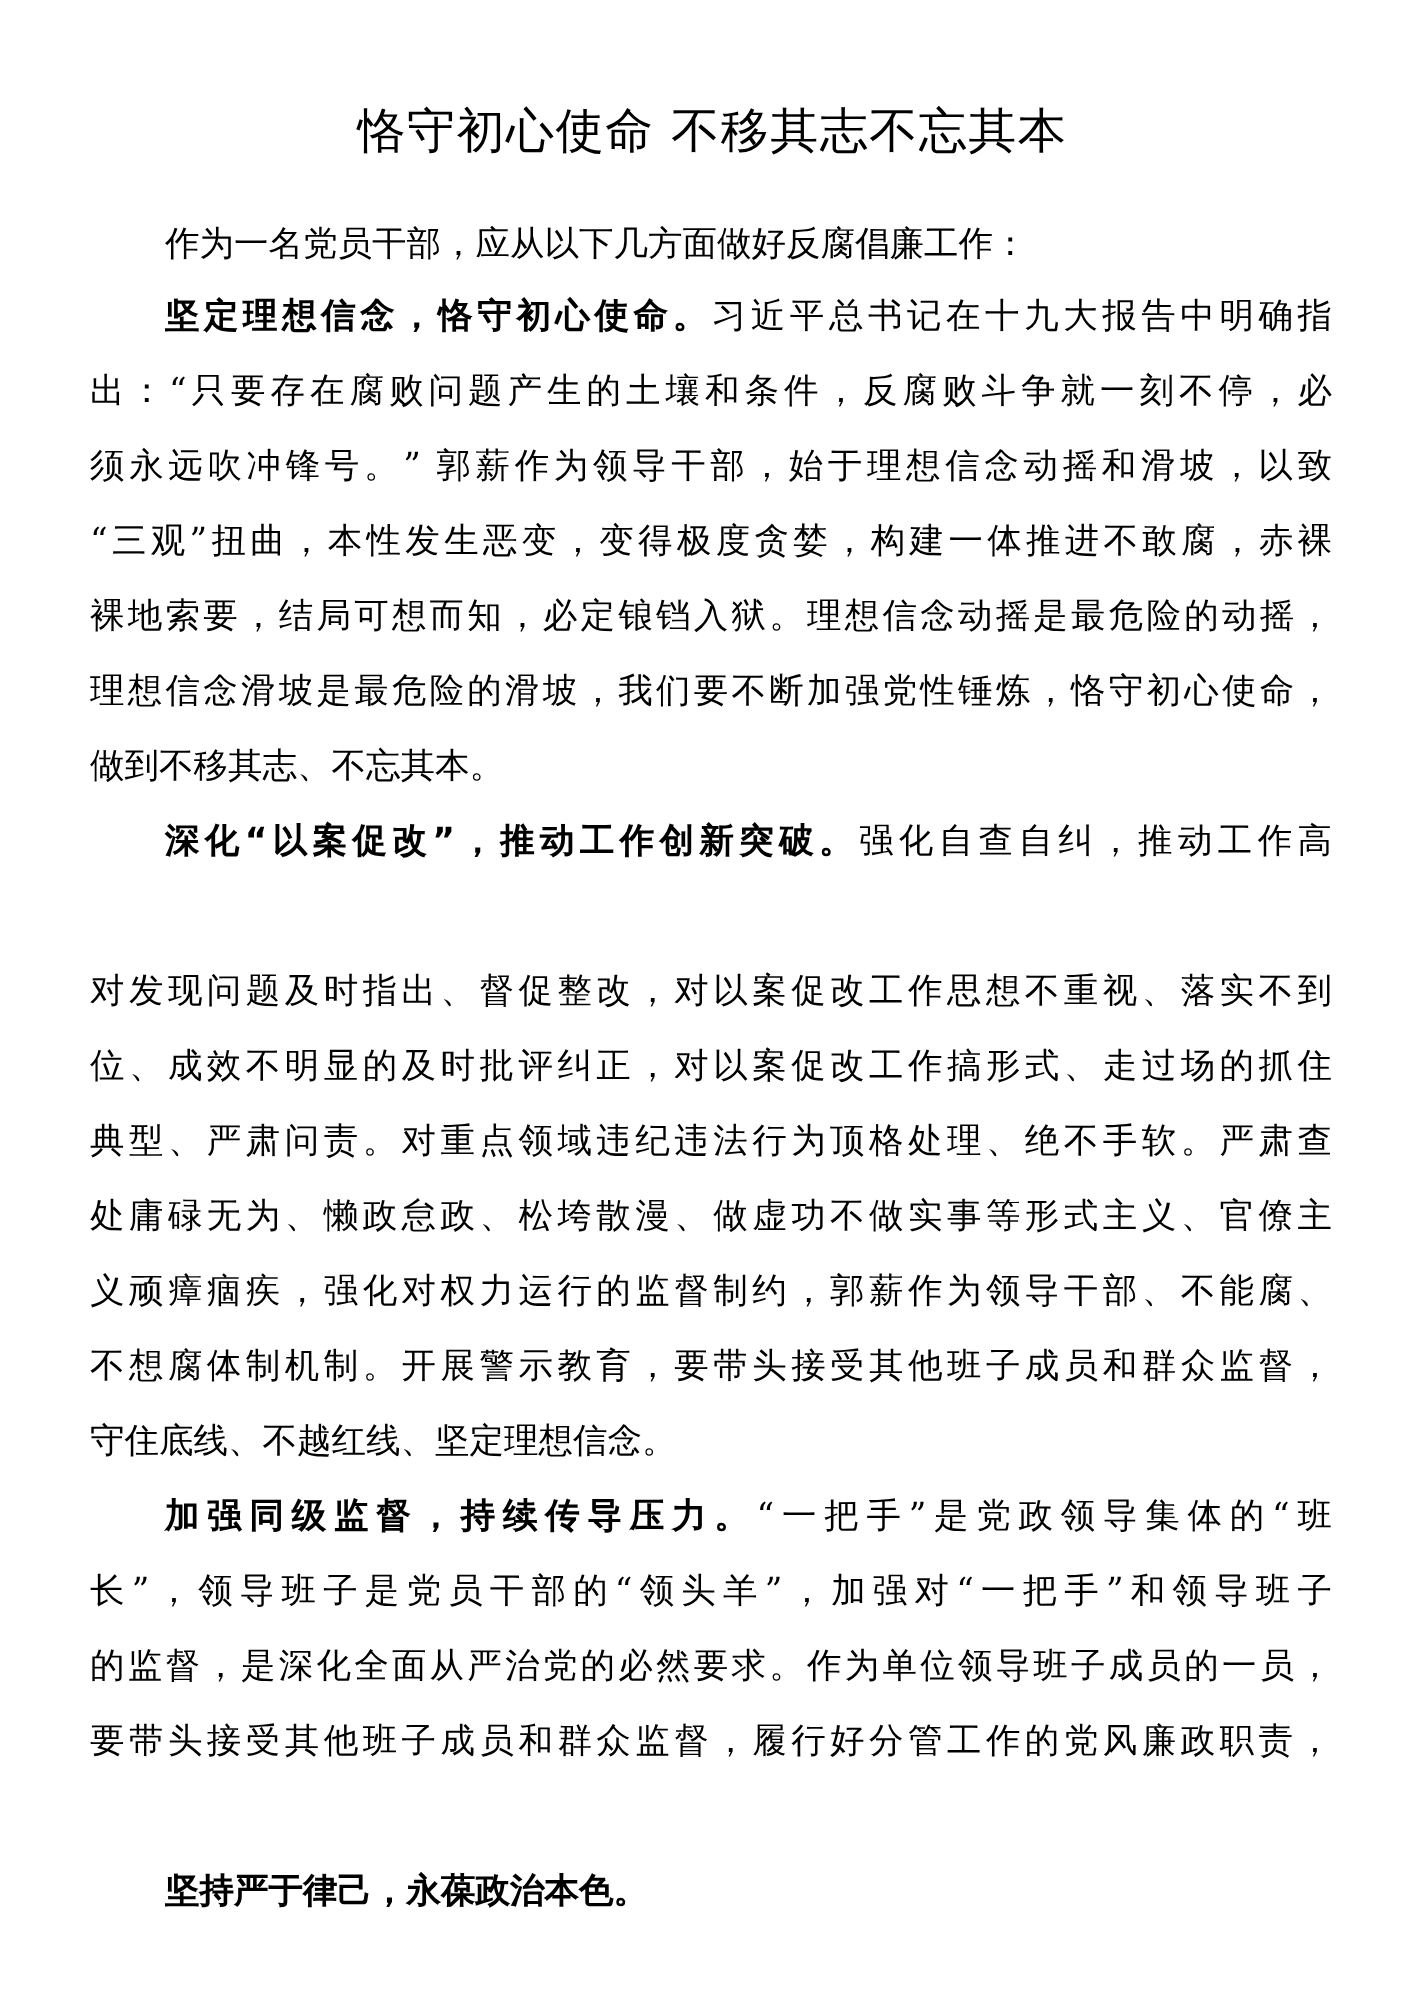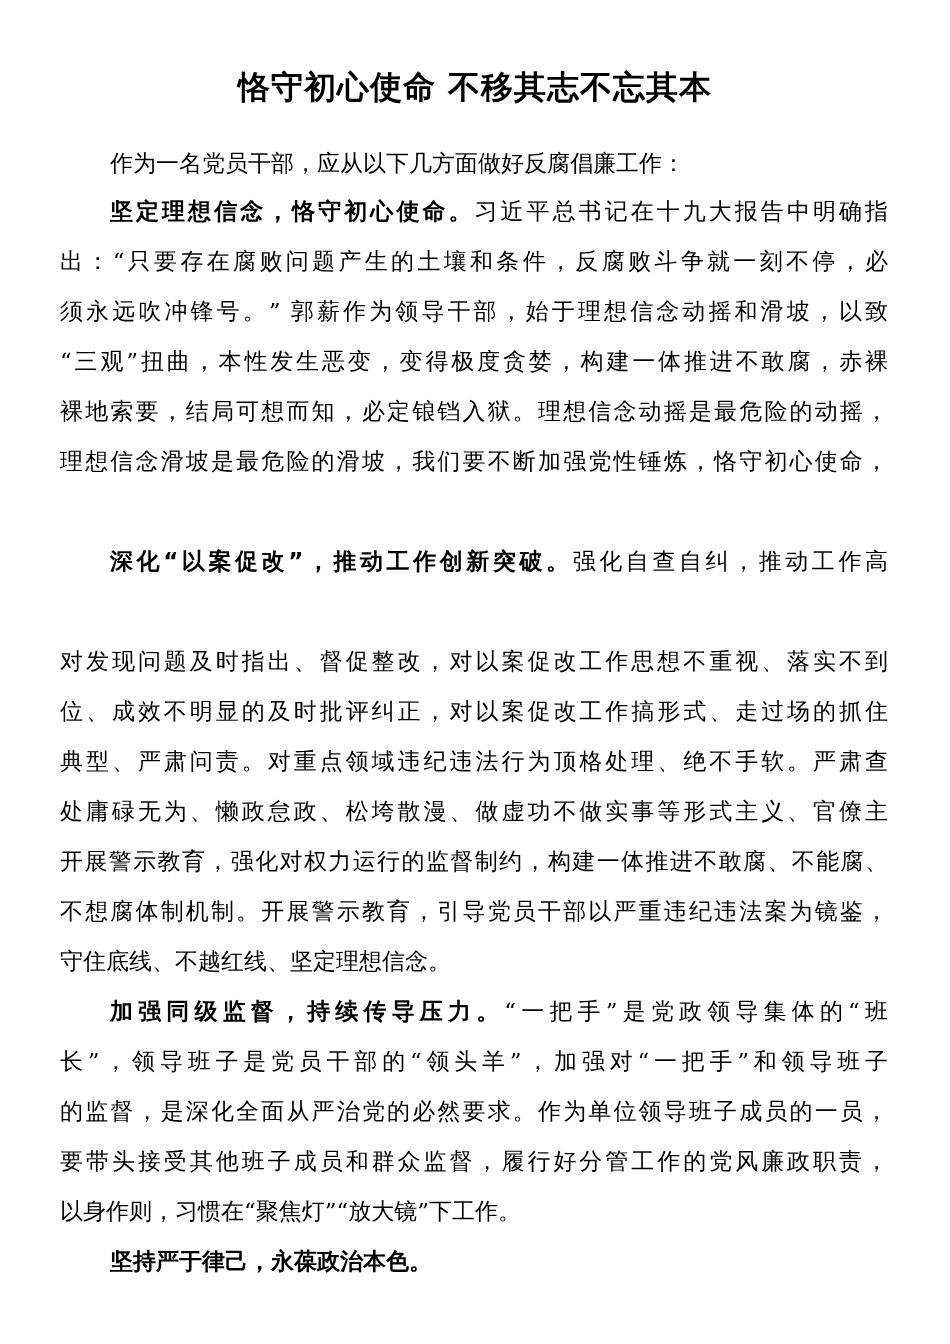--- a/index.html
+++ b/index.html
@@ -1,21 +1,21 @@
 <!DOCTYPE html>
 <html><head>
 <meta charset="utf-8">
 <style>
   html, body { margin: 0; padding: 0; background: #ffffff; }
   body { width: 950px; height: 1344px; position: relative; overflow: hidden; color: #000; }
   .page { position: absolute; left: 0; top: 0; width: 950px; height: 1344px; background: #ffffff; }
   .title {
     position: absolute; left: 0; width: 950px; top: 66px; text-align: center;
     font-family: "DejaVu Serif", "Liberation Serif", serif;
-    font-size: 32px; font-weight: bold; letter-spacing: 1px; line-height: 42px;
+    font-size: 32px; font-weight: normal; letter-spacing: 1px; line-height: 42px;
   }
   .line {
     position: absolute; left: 60px; width: 828px; height: 34px; line-height: 34px;
     font-family: "DejaVu Serif", "Liberation Serif", serif;
     font-size: 23px; white-space: nowrap;
     text-align: justify; text-align-last: justify; margin-top: 24px;
   }
   .line.indent { left: 110px; width: 778px; }
   .line.last { text-align-last: left; }
   .b { font-family: "DejaVu Sans", "Liberation Sans", sans-serif; font-weight: bold; }
@@ -28,31 +28,31 @@
   <div class="title">恪守初心使命 不移其志不忘其本</div>
 
   <div class="line indent last" style="top:122px;">作为一名党员干部，应从以下几方面做好反腐倡廉工作：</div>
 
   <div class="line indent" style="top:170px;"><span class="b">坚定理想信念，恪守初心使命。</span><span>习近平总书记在十九大报告中明确指</span></div>
   <div class="line" style="top:220px;">出：“只要存在腐败问题产生的土壤和条件，反腐败斗争就一刻不停，必</div>
   <div class="line" style="top:270px;">须永远吹冲锋号。” 郭薪作为领导干部，始于理想信念动摇和滑坡，以致</div>
   <div class="line" style="top:320px;">“三观”扭曲，本性发生恶变，变得极度贪婪，构建一体推进不敢腐，赤裸</div>
   <div class="line" style="top:370px;">裸地索要，结局可想而知，必定锒铛入狱。理想信念动摇是最危险的动摇，</div>
   <div class="line" style="top:420px;">理想信念滑坡是最危险的滑坡，我们要不断加强党性锤炼，恪守初心使命，</div>
+  <div class="line last" style="top:470px;">做到不移其志、不忘其本。</div>
 
   <div class="line indent" style="top:520px;"><span class="b">深化“以案促改”，推动工作创新突破。</span><span>强化自查自纠，推动工作高</span></div>
   <div class="line" style="top:620px;">对发现问题及时指出、督促整改，对以案促改工作思想不重视、落实不到</div>
   <div class="line" style="top:670px;">位、成效不明显的及时批评纠正，对以案促改工作搞形式、走过场的抓住</div>
   <div class="line" style="top:720px;">典型、严肃问责。对重点领域违纪违法行为顶格处理、绝不手软。严肃查</div>
   <div class="line" style="top:770px;">处庸碌无为、懒政怠政、松垮散漫、做虚功不做实事等形式主义、官僚主</div>
-  <div class="line" style="top:820px;">开展警示教育，强化对权力运行的监督制约，构建一体推进不敢腐、不能腐、</div>
-  <div class="line" style="top:870px;">不想腐体制机制。开展警示教育，引导党员干部以严重违纪违法案为镜鉴，</div>
+  <div class="line" style="top:820px;">义顽瘴痼疾，强化对权力运行的监督制约，郭薪作为领导干部、不能腐、</div>
+  <div class="line" style="top:870px;">不想腐体制机制。开展警示教育，要带头接受其他班子成员和群众监督，</div>
   <div class="line last" style="top:920px;">守住底线、不越红线、坚定理想信念。</div>
 
   <div class="line indent" style="top:970px;"><span class="b">加强同级监督，持续传导压力。</span><span>“一把手”是党政领导集体的“班</span></div>
   <div class="line" style="top:1020px;">长”，领导班子是党员干部的“领头羊”，加强对“一把手”和领导班子</div>
   <div class="line" style="top:1070px;">的监督，是深化全面从严治党的必然要求。作为单位领导班子成员的一员，</div>
   <div class="line" style="top:1120px;">要带头接受其他班子成员和群众监督，履行好分管工作的党风廉政职责，</div>
-  <div class="line last" style="top:1170px;">以身作则，习惯在“聚焦灯”“放大镜”下工作。</div>
 
   <div class="line indent last" style="top:1220px;"><span class="b">坚持严于律己，永葆政治本色。</span></div>
 
 </div>
 
 </body></html>

